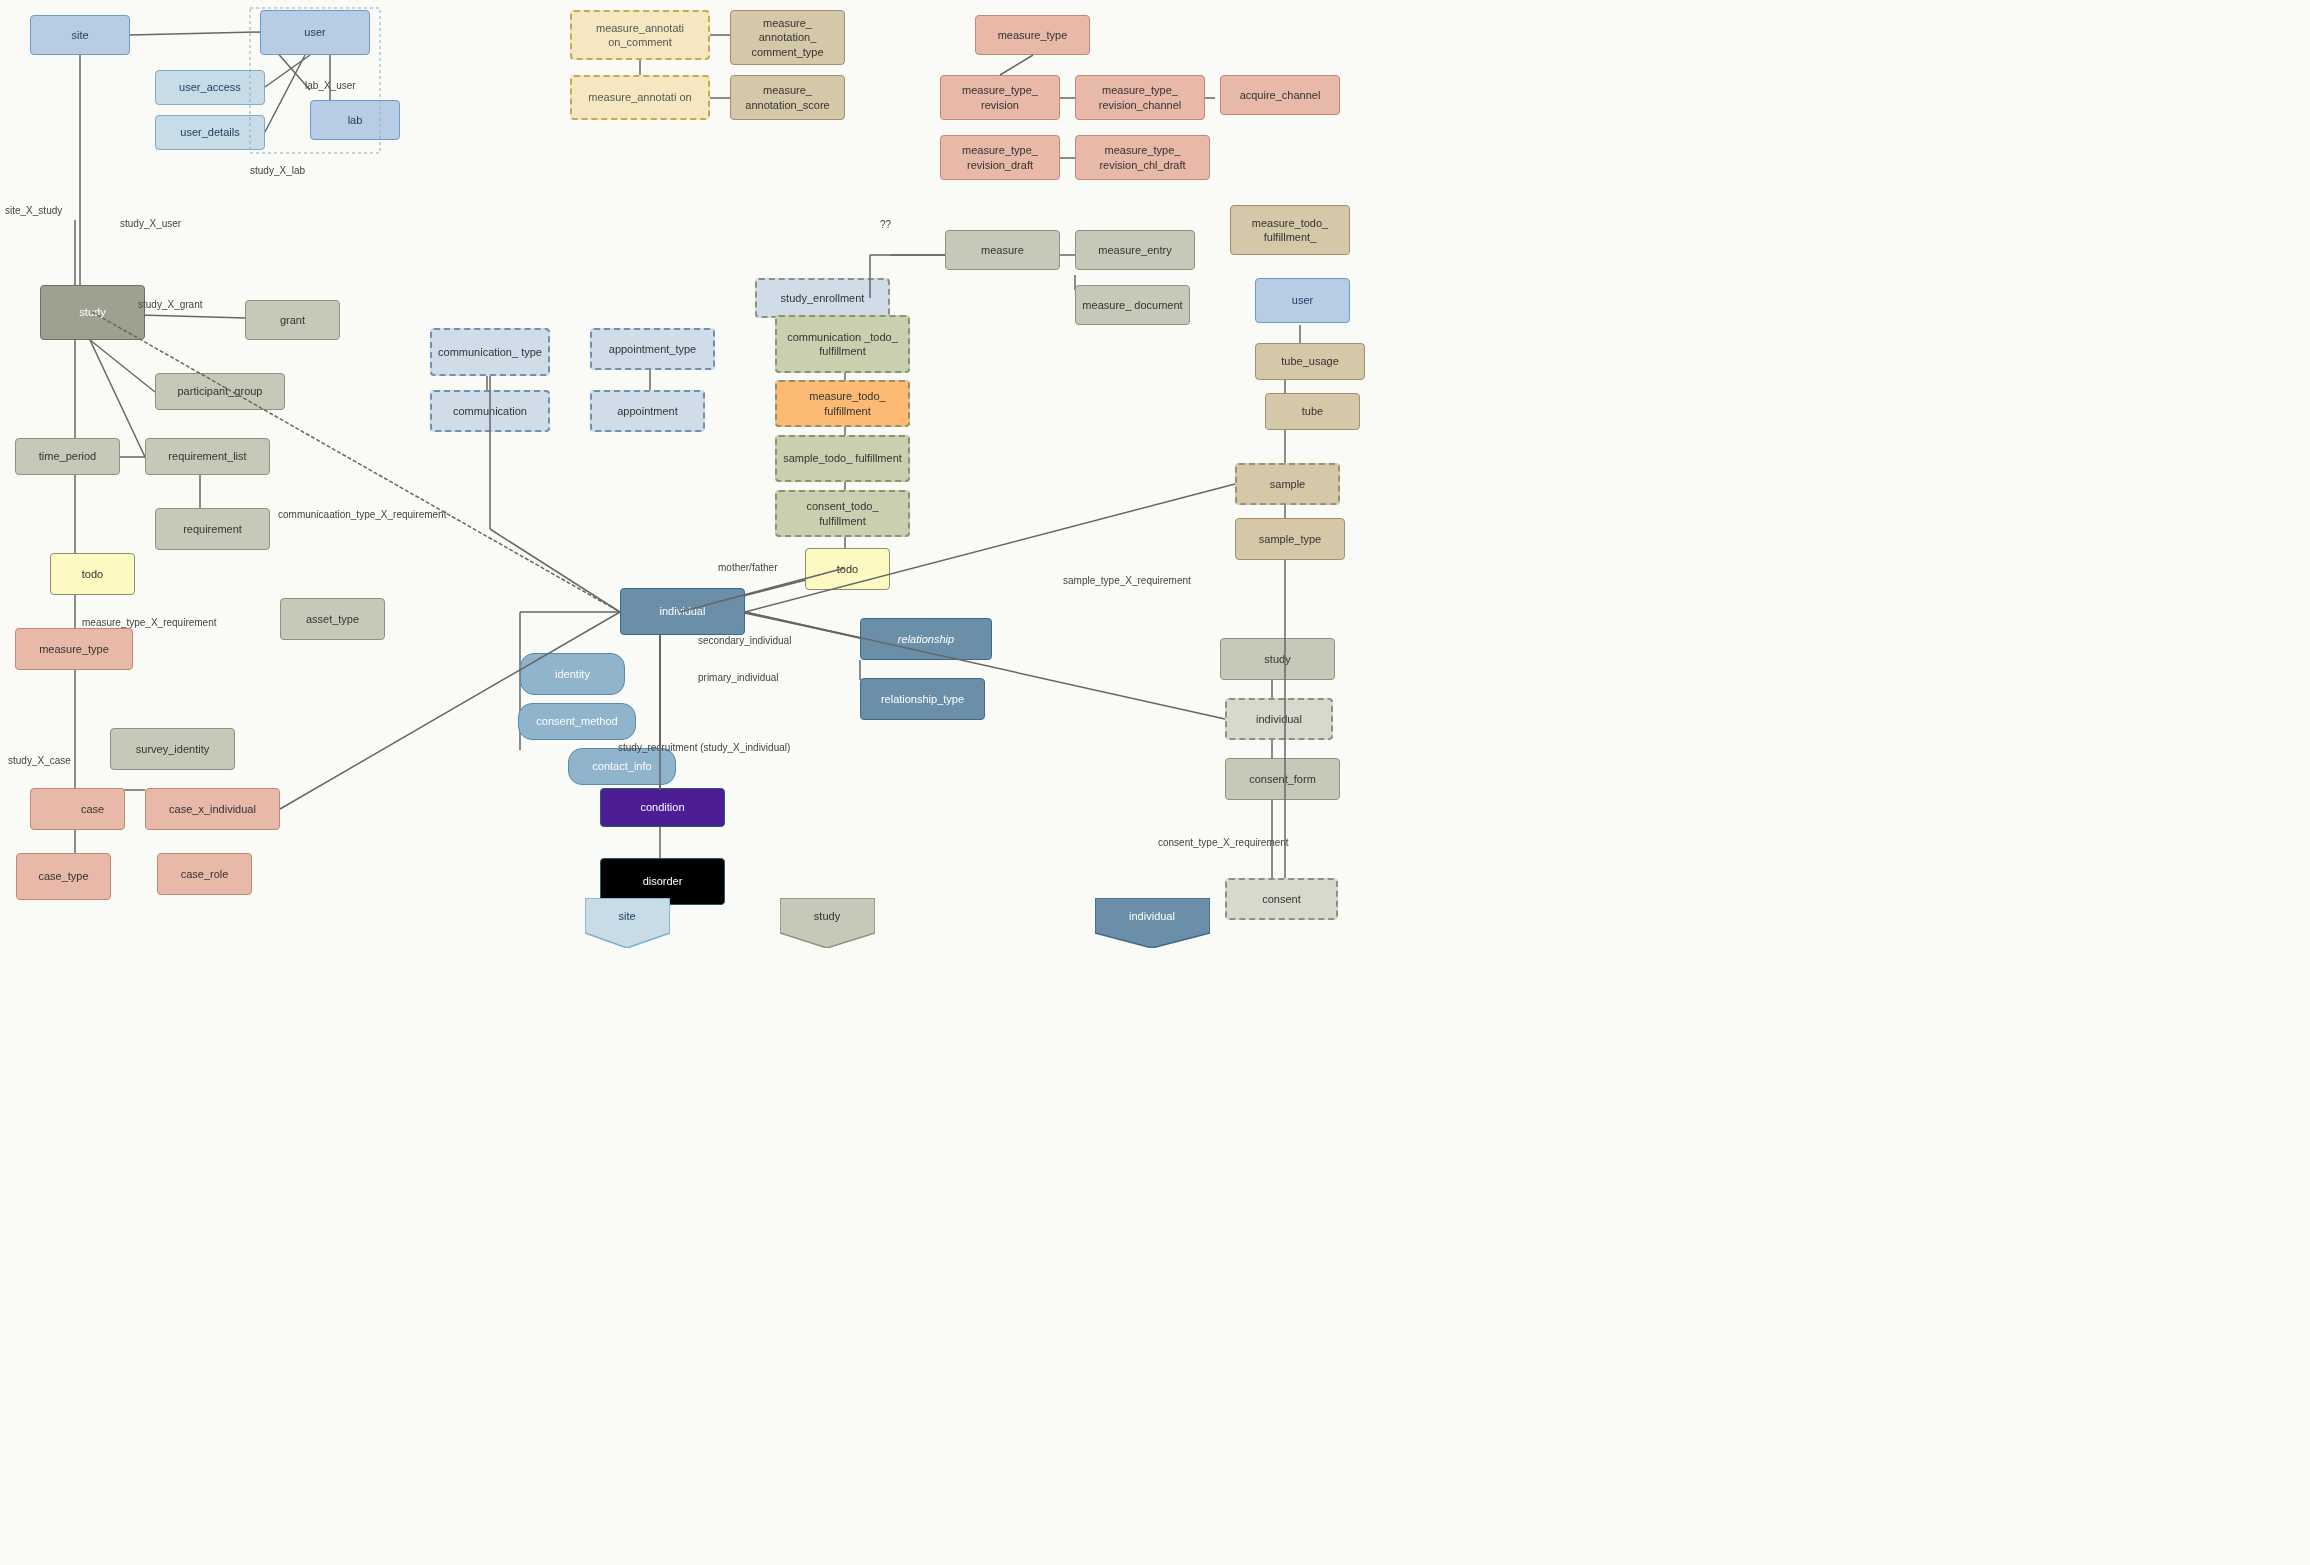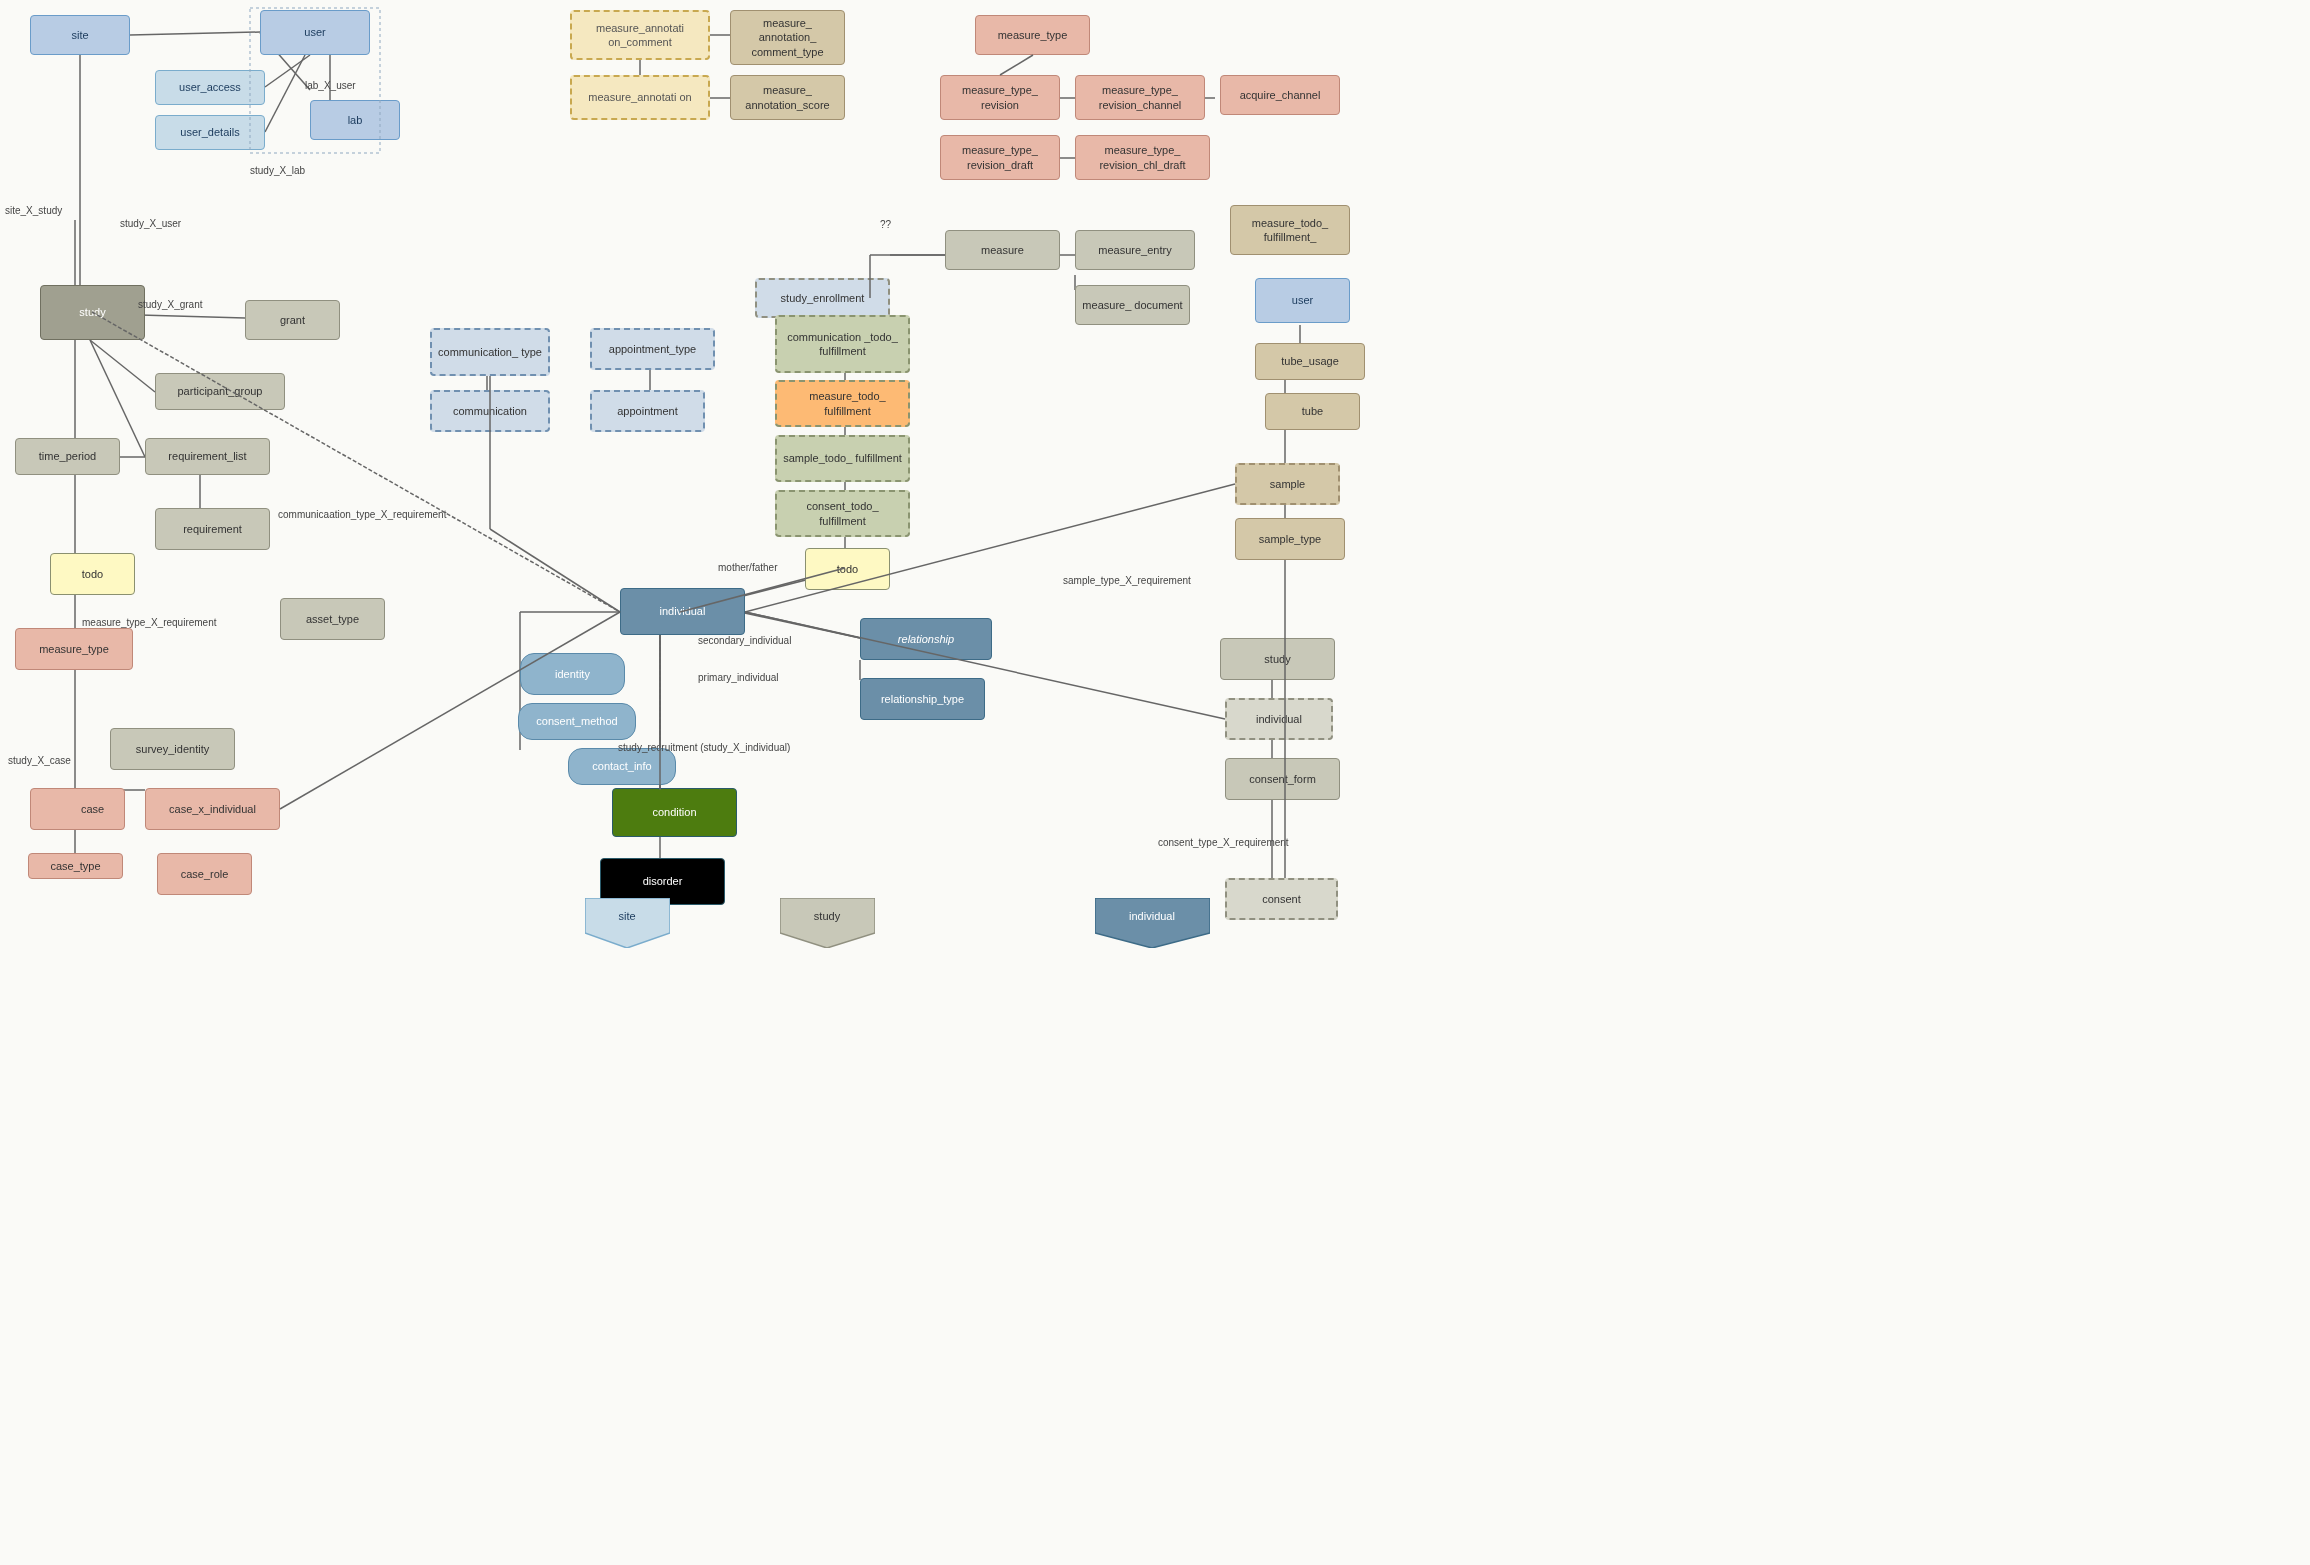--- a/index.html
+++ b/index.html
@@ -251,27 +251,27 @@
   <div class="entity" style="left:520px;top:653px;width:105px;height:42px;background:#8fb4cc;border:1.5px solid #5a8aaa;color:#fff;border-radius:14px;">identity</div>
   <div class="entity" style="left:518px;top:703px;width:118px;height:37px;background:#8fb4cc;border:1.5px solid #5a8aaa;color:#fff;border-radius:14px;">consent_method</div>
   <div class="entity" style="left:522px;top:748px;width:108px;height:37px;background:#8fb4cc;border:1.5px solid #5a8aaa;color:#fff;border-radius:14px;margin-left:46px;">contact_info</div>
 
   <div class="entity" style="left:860px;top:618px;width:132px;height:42px;background:#6b8fa8;border:1.5px solid #3d6b87;color:#fff;border-radius:4px;font-style:italic;">relationship</div>
   <div class="entity" style="left:860px;top:678px;width:125px;height:42px;background:#6b8fa8;border:1.5px solid #3d6b87;color:#fff;border-radius:4px;">relationship_type</div>
 
   <div class="entity style-salmon" style="left:15px;top:628px;width:118px;height:42px;">measure_type</div>
   <div class="entity style-gray" style="left:280px;top:598px;width:105px;height:42px;">asset_type</div>
 
-  <div class="entity" style="left:600px;top:788px;width:125px;height:49px;background:#4d7c0f;border:1.5px solid #2a5a6a;color:#fff;border-radius:4px;margin-left:12px;">condition</div>
+  <div class="entity" style="left:600px;top:788px;width:125px;height:39px;background:#4c1d95;border:1.5px solid #2a5a6a;color:#fff;border-radius:4px;">condition</div>
   <div class="entity" style="left:600px;top:858px;width:125px;height:47px;background:#000000;border:1.5px solid #2a5a6a;color:#fff;border-radius:4px;">disorder</div>
 
   <div class="entity style-gray" style="left:110px;top:728px;width:125px;height:42px;">survey_identity</div>
   <div class="entity style-salmon" style="left:30px;top:788px;width:95px;height:42px;padding-left:36px;">case</div>
   <div class="entity style-salmon" style="left:145px;top:788px;width:135px;height:42px;">case_x_individual</div>
-  <div class="entity style-salmon" style="left:28px;top:853px;width:95px;height:26px;">case_type</div>
+  <div class="entity style-salmon" style="left:16px;top:853px;width:95px;height:47px;">case_type</div>
   <div class="entity style-salmon" style="left:157px;top:853px;width:95px;height:42px;">case_role</div>
 
   <div style="position:absolute;left:585px;top:898px;width:85px;height:50px;">
     <svg width="85" height="50" viewBox="0 0 85 50">
       <polygon points="0,0 85,0 85,35 42,50 0,35" fill="#c8dce8" stroke="#7aaccc" stroke-width="1.5"></polygon>
       <text x="42" y="22" text-anchor="middle" font-size="11" fill="#1a3a5c" font-family="Arial">site</text>
     </svg>
   </div>
   <div style="position:absolute;left:780px;top:898px;width:95px;height:50px;">
     <svg width="95" height="50" viewBox="0 0 95 50">

